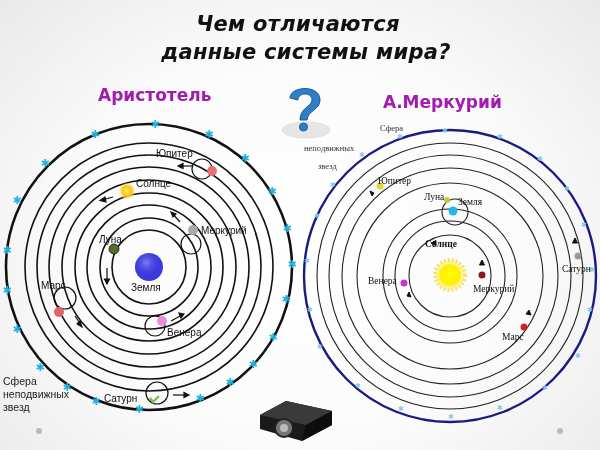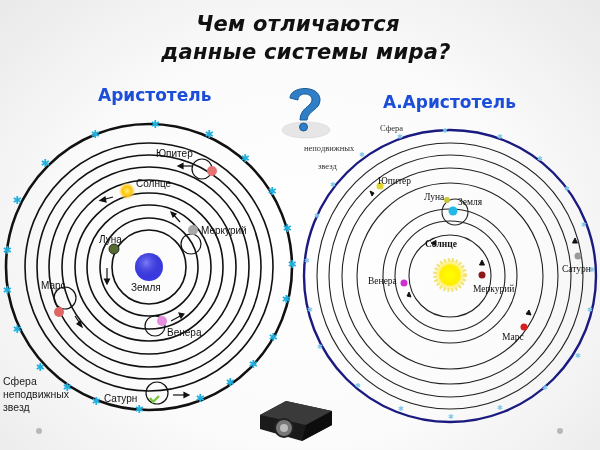--- a/index.html
+++ b/index.html
@@ -3,40 +3,40 @@
 <meta charset="utf-8">
 <style>
   html,body{margin:0;padding:0;}
   body{width:600px;height:450px;overflow:hidden;position:relative;
     background:radial-gradient(ellipse at 50% 55%, #ffffff 0%, #fbfbfb 55%, #e9e9e9 100%);
     font-family:"DejaVu Sans","Liberation Sans",sans-serif;}
   .title{position:absolute;left:0;width:600px;text-align:center;font-weight:bold;font-style:italic;
     font-size:21px;color:#111;letter-spacing:0.3px;line-height:26px;}
   .t1{top:11px;left:-2px;}
   .t2{top:39px;left:6px;}
-  .heading{position:absolute;font-weight:bold;font-size:17px;color:#1d4ed8;}
+  .heading{position:absolute;font-weight:bold;font-size:17px;color:#a21caf;}
   .h-left{left:98px;top:85px;}
   .h-right{left:383px;top:92px;}
   svg.diag{position:absolute;left:0;top:0;}
   .lbl{font-family:"Liberation Sans","DejaVu Sans",sans-serif;font-size:10px;fill:#111;}
   .lbl-serif{font-family:"Liberation Serif","DejaVu Serif",serif;font-size:9.5px;fill:#111;}
   .side-label{position:absolute;font-size:10.5px;line-height:13px;color:#222;font-family:"Liberation Sans",sans-serif;}
   .side-label-right{position:absolute;font-size:8.5px;color:#333;font-family:"Liberation Serif",serif;}
   .qmark{position:absolute;left:276px;top:82px;width:56px;height:58px;}
   .projector{position:absolute;left:256px;top:393px;width:80px;height:50px;}
   .dot{position:absolute;width:6px;height:6px;border-radius:50%;background:#b8b8b8;}
 </style>
 </head>
 <body>
 
 <div class="title t1">Чем отличаются</div>
 <div class="title t2">данные системы мира?</div>
 
 <div class="heading h-left">Аристотель</div>
-<div class="heading h-right">А.Аристотель</div>
+<div class="heading h-right">А.Меркурий</div>
 
 <div class="qmark">
   <svg width="56" height="58" viewBox="0 0 56 58">
     <ellipse cx="30" cy="48" rx="24" ry="8" fill="#e6e6e6" stroke="#d0d0d0" stroke-width="0.5"></ellipse>
     <path d="M14 16 C14 4 44 2 44 18 C44 28 32 28 31 38 L24 38 C24 26 36 24 36 18 C36 10 22 10 22 18 Z" fill="#2f7fc8" stroke="#1c5a96" stroke-width="1"></path>
     <circle cx="27.5" cy="45" r="4" fill="#2f7fc8" stroke="#1c5a96" stroke-width="1"></circle>
   </svg>
 </div>
 
 <svg class="diag" width="600" height="450">

